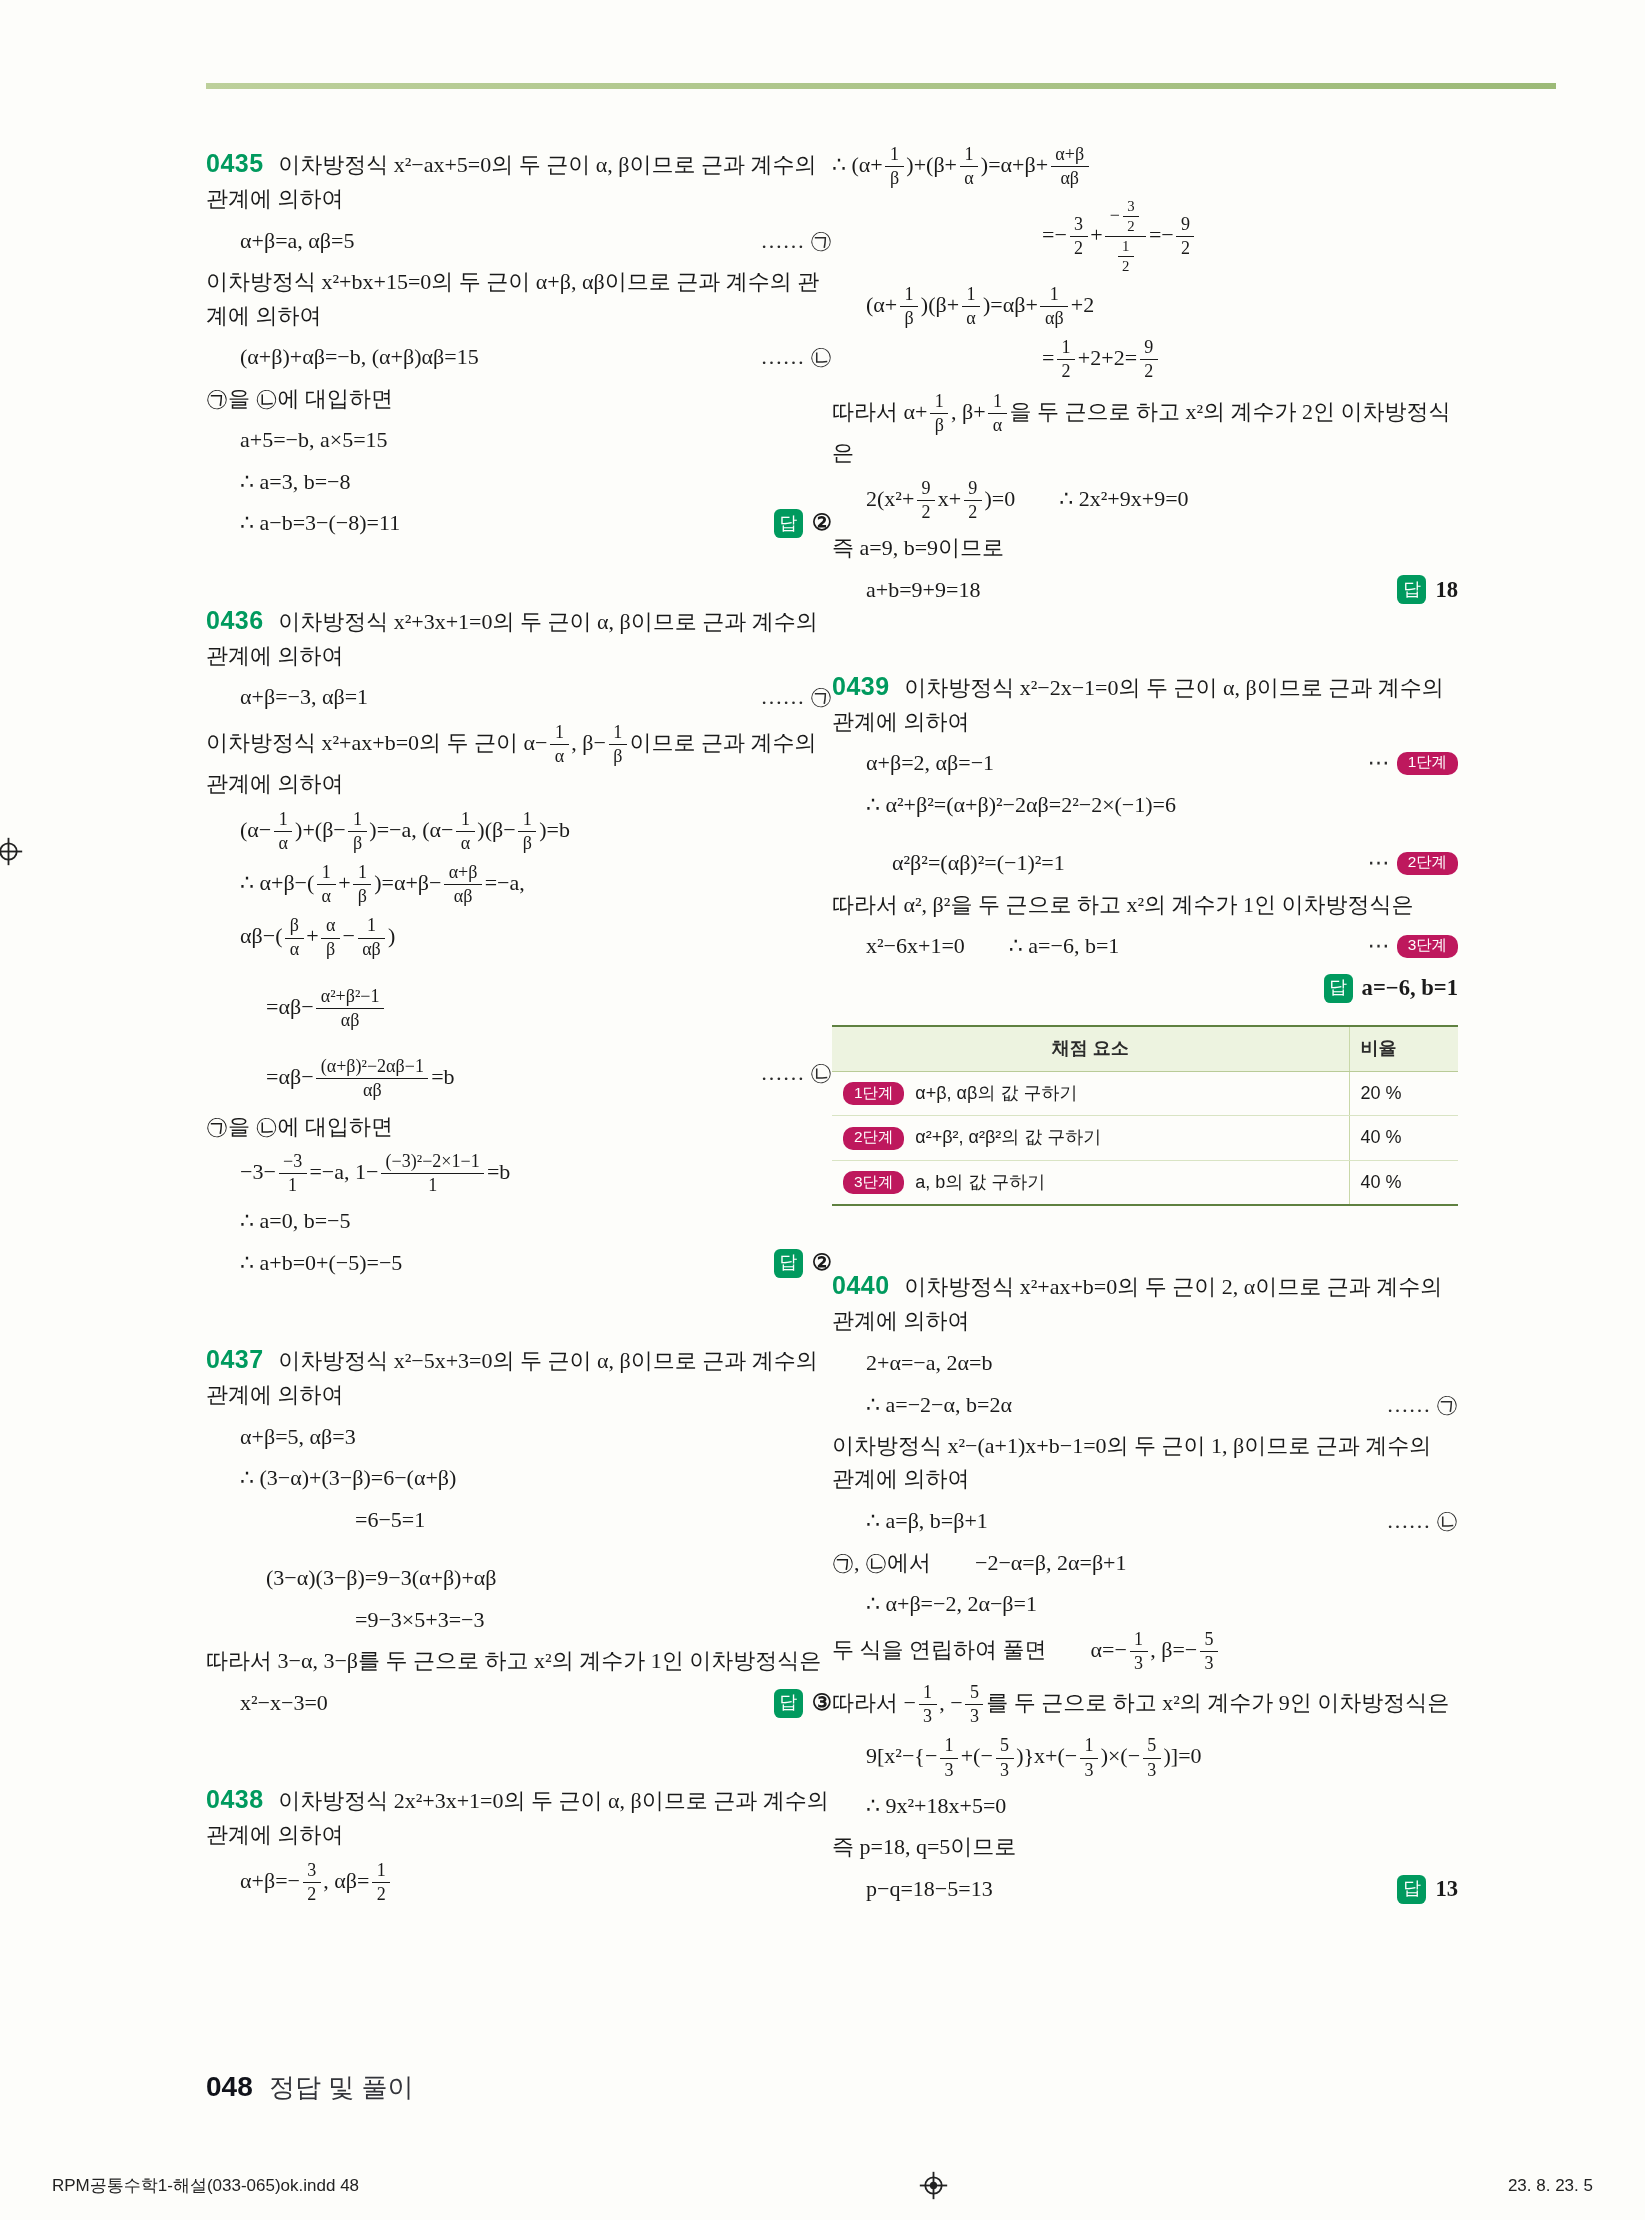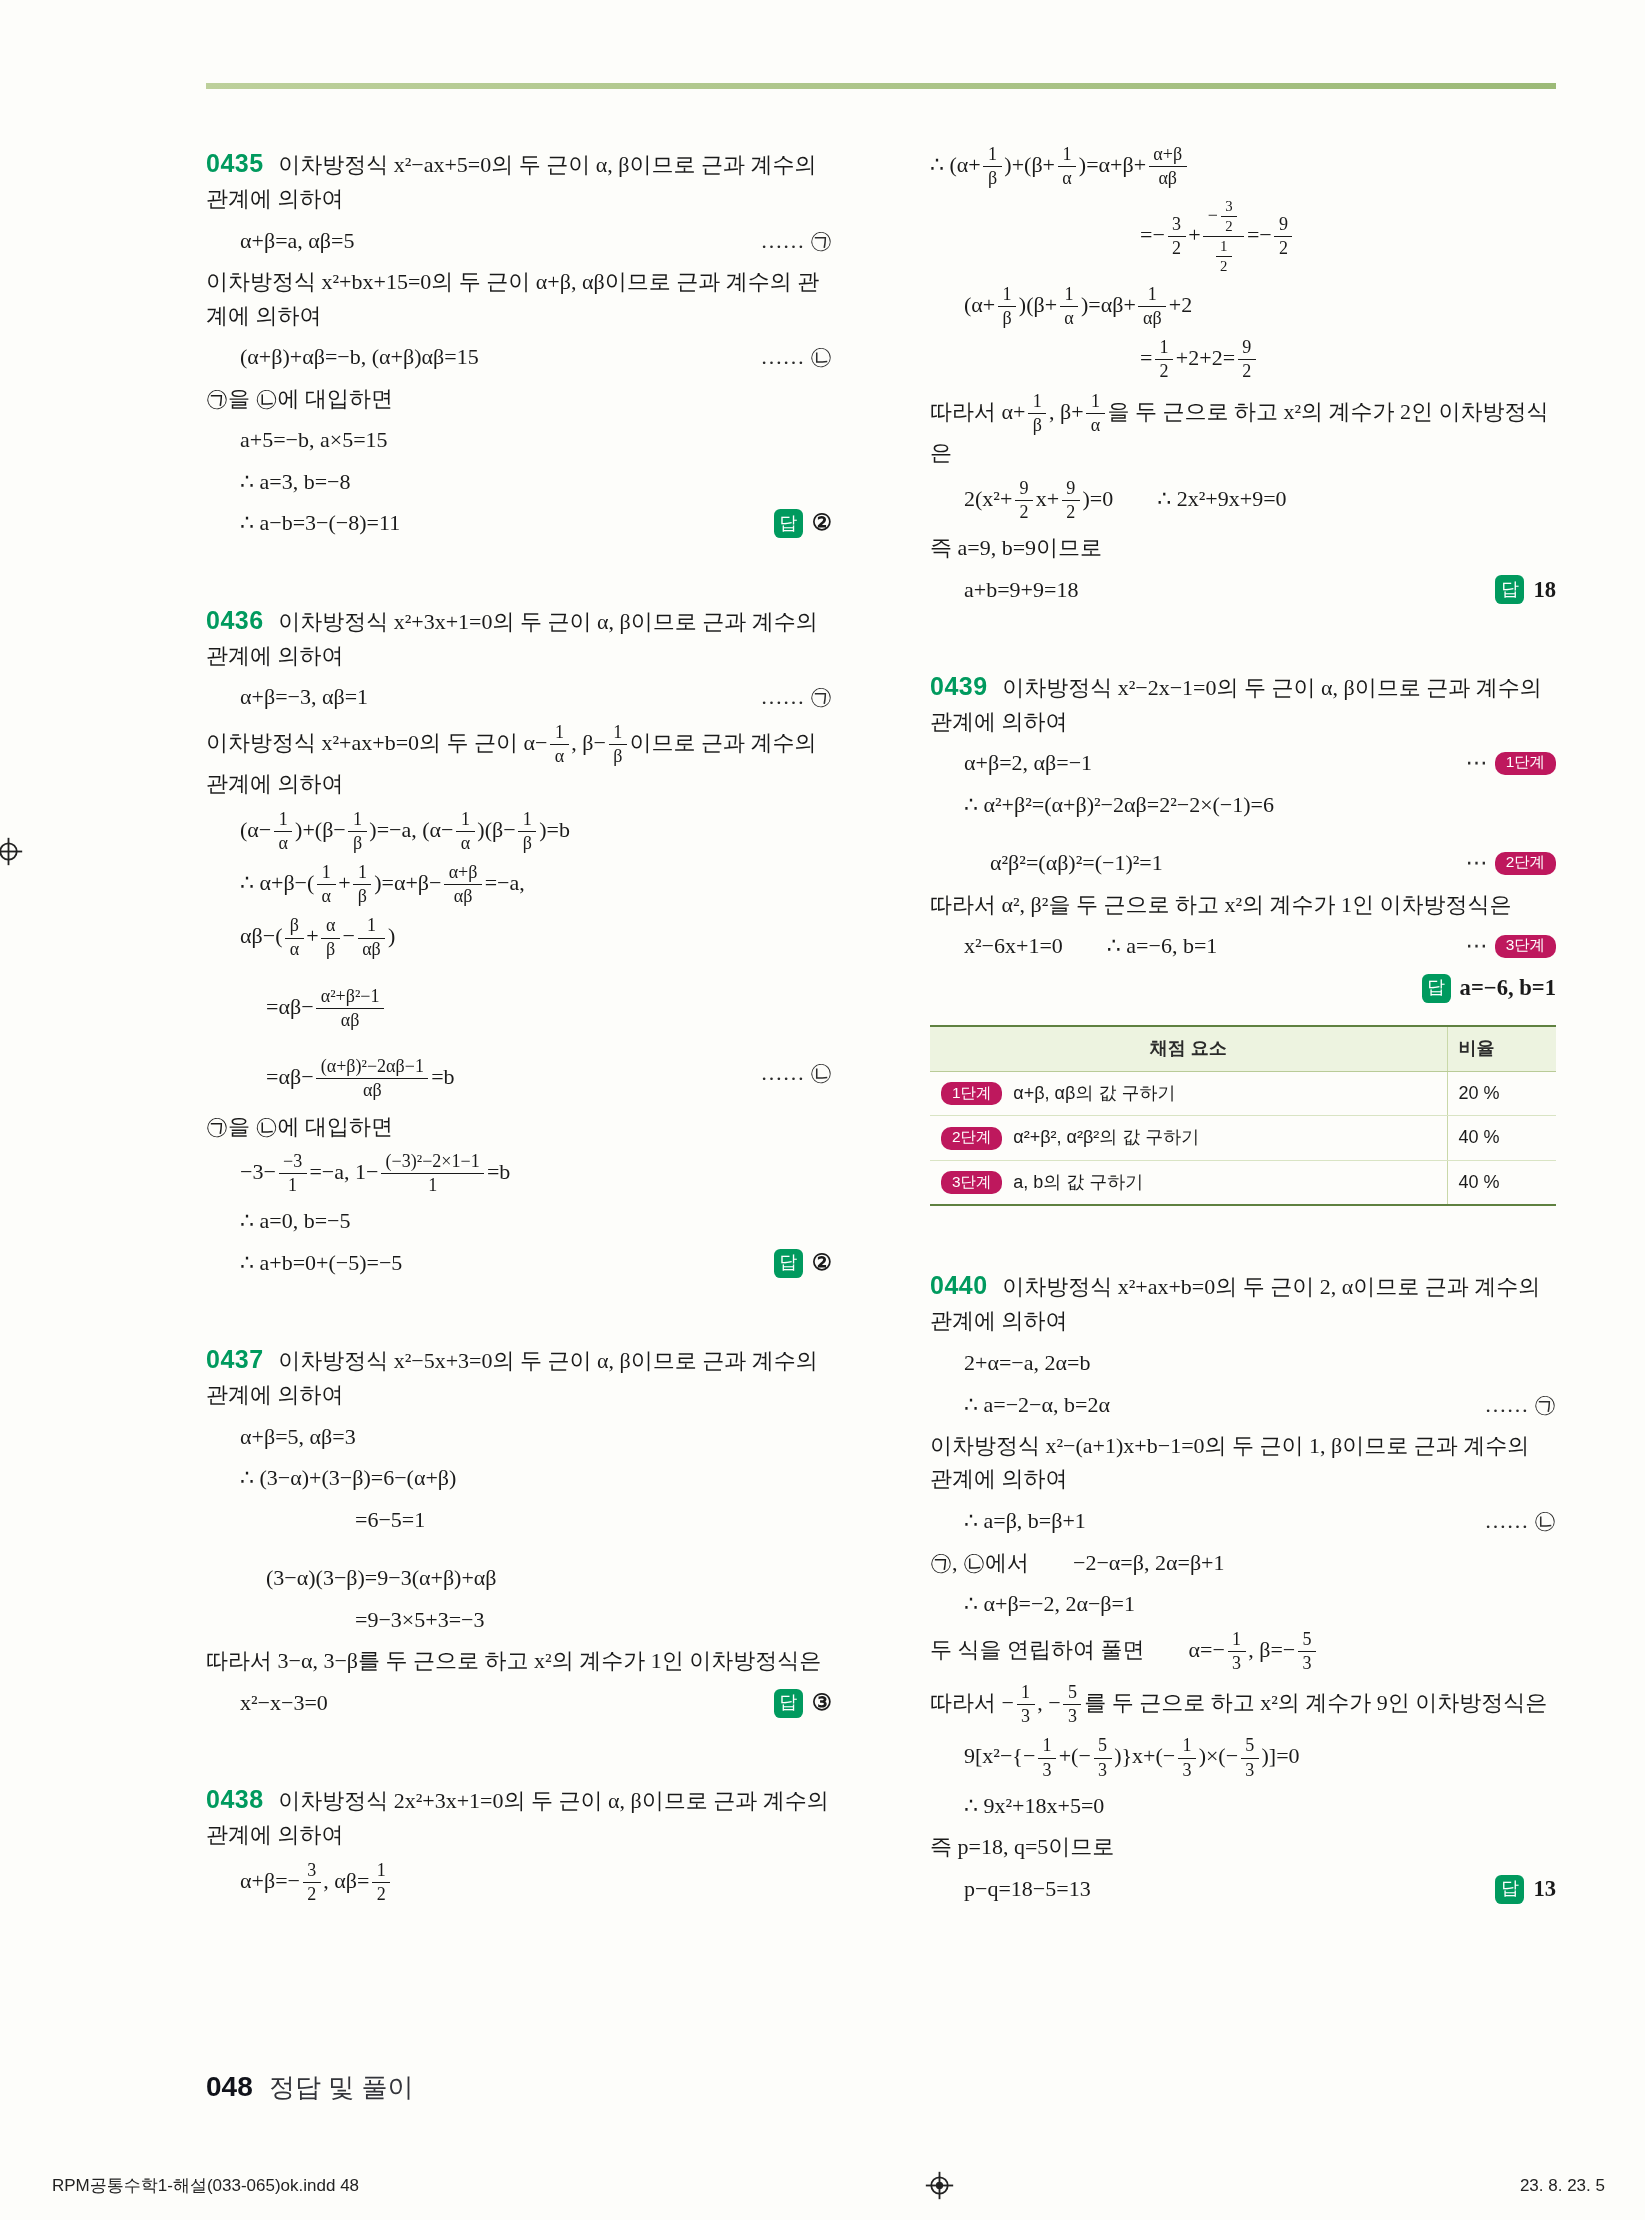--- a/index.html
+++ b/index.html
@@ -8,21 +8,21 @@
   .page {
     position:relative; width:1645px; height:2221px; background:#fdfdfa;
     margin:0 auto; overflow:hidden; color:#1a1a1a;
   }
   .top-rule {
     position:absolute; left:206px; top:83px; width:1350px; height:6.3px;
     background:linear-gradient(to right,#bdd09b,#9cba77);
   }
   .columns {
     position:absolute; left:206px; top:136px; width:1350px;
-    display:flex; gap:98px; align-items:flex-start;
+    display:flex; align-items:flex-start;
   }
   .col { width:626px; font-size:22px; line-height:1.52; }
   .solution { margin-bottom:60px; }
   .line { display:flex; align-items:flex-start; margin:8.1px 0; }
   .line-text { flex:0 1 auto; }
   .indent-1 { padding-left:34px; }
   .indent-2 { padding-left:60px;margin-top:25px; }
   .indent-3 { padding-left:149px; }
   .indent-4 { padding-left:210px; }
   .line.right { justify-content:flex-end; }
@@ -61,21 +61,21 @@
     border-bottom:1.8px solid #b9cb97;
   }
   .score-table td { padding:8.1px 11px; border-bottom:0.9px solid #d9e4c4; }
   .score-table tr:last-child td { border-bottom:none; }
   .td-ratio, .th-ratio { width:109px; text-align:left; border-left:0.9px solid #c9d8a9; }
   .td-desc { display:flex; align-items:center; gap:11px; }
   .footer { position:absolute; left:206px; top:2070px; display:flex; align-items:baseline; }
   .footer-page { font-size:28px; font-weight:bold; color:#11131a; font-family:"Liberation Sans","DejaVu Sans",sans-serif; }
   .footer-label { font-size:26px; color:#33343a; margin-left:16.3px; font-family:"Liberation Sans","DejaVu Sans",sans-serif; }
   .print-line {
-    position:absolute; left:52px; right:40px; bottom:20px;
+    position:absolute; left:52px; right:52px; bottom:20px;
     display:flex; align-items:center; justify-content:space-between;
     font-size:17px; color:#222; font-family:"Liberation Sans","DejaVu Sans",sans-serif;
   }
   .reg-mark { width:31px; height:31px; }
   .reg-left { position:absolute; left:-7.2px; top:836px; }
 </style>
 </head>
 <body>
 
 <div class="page">

